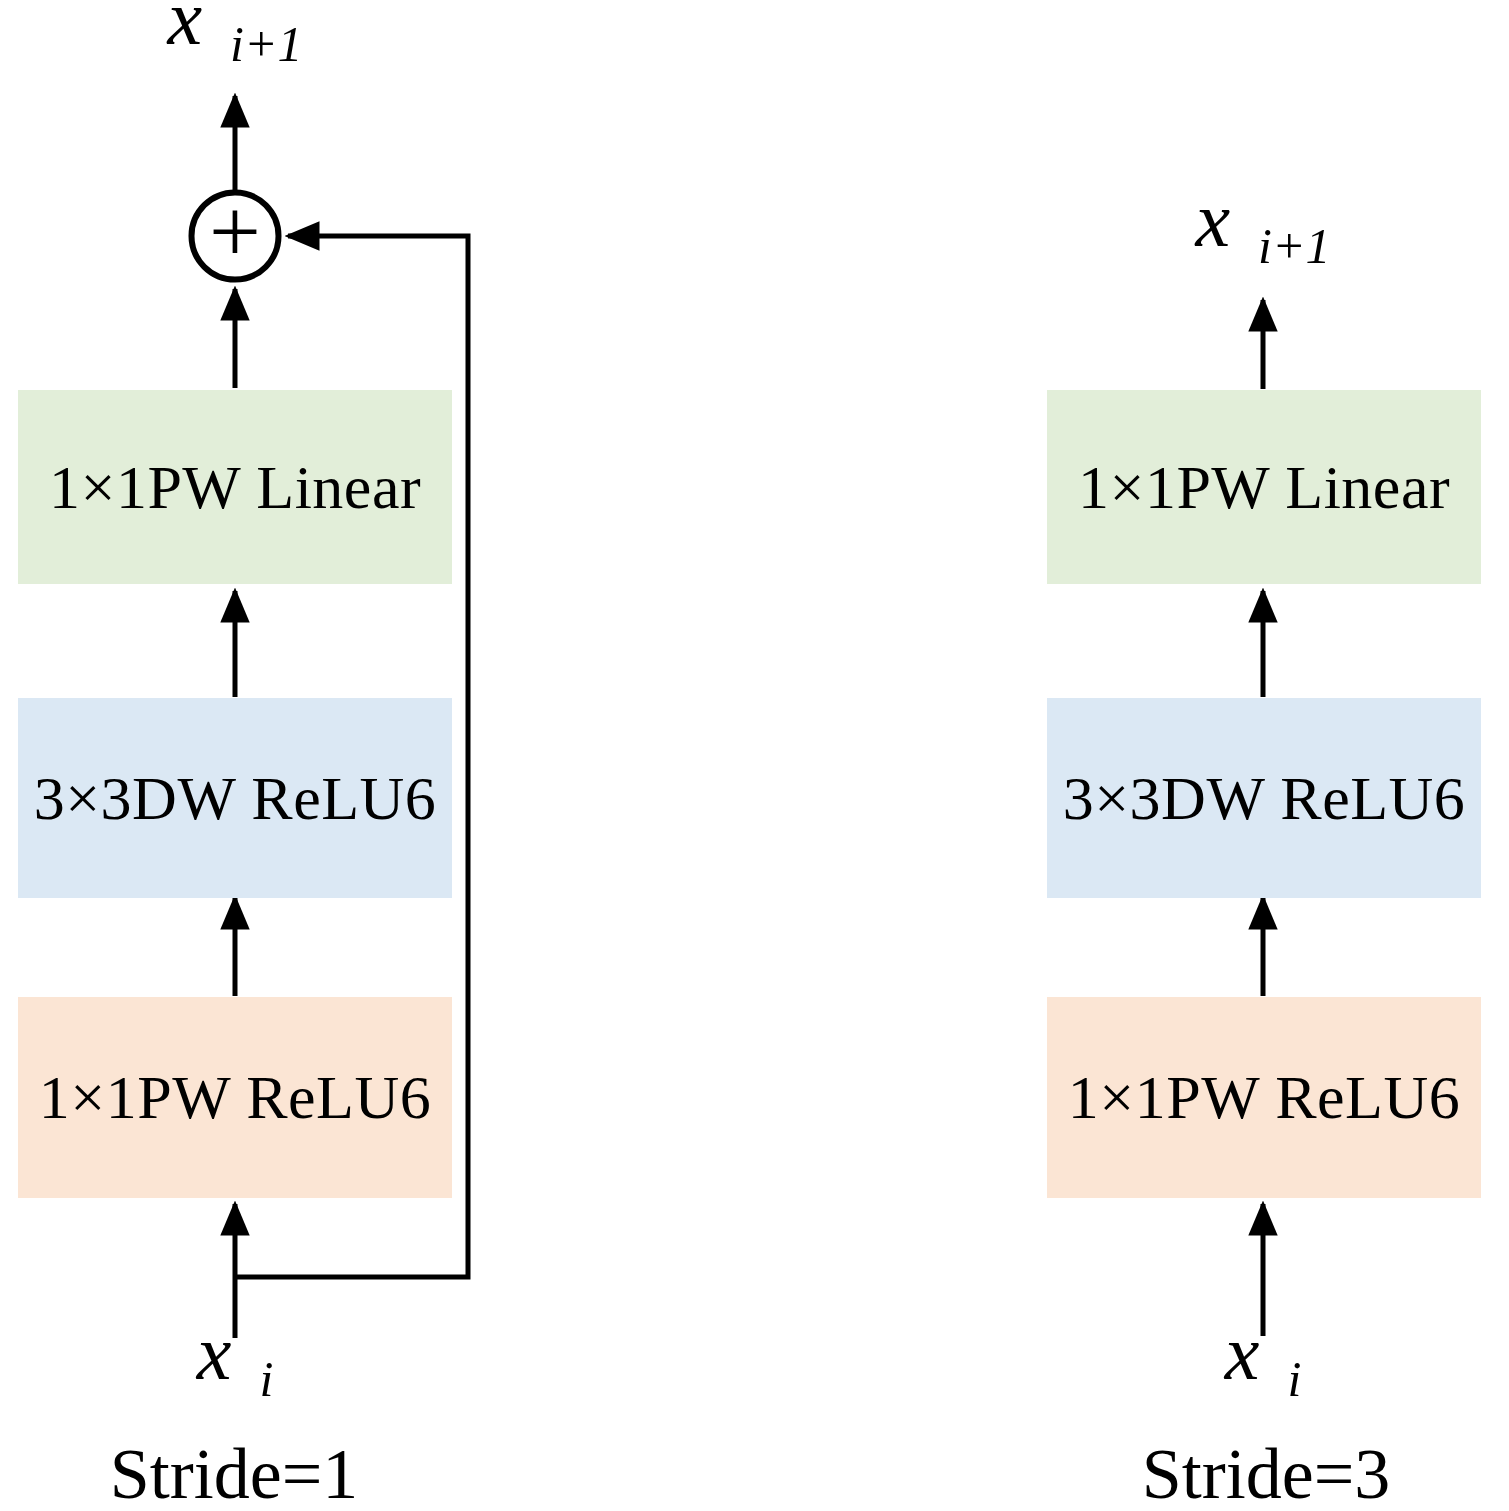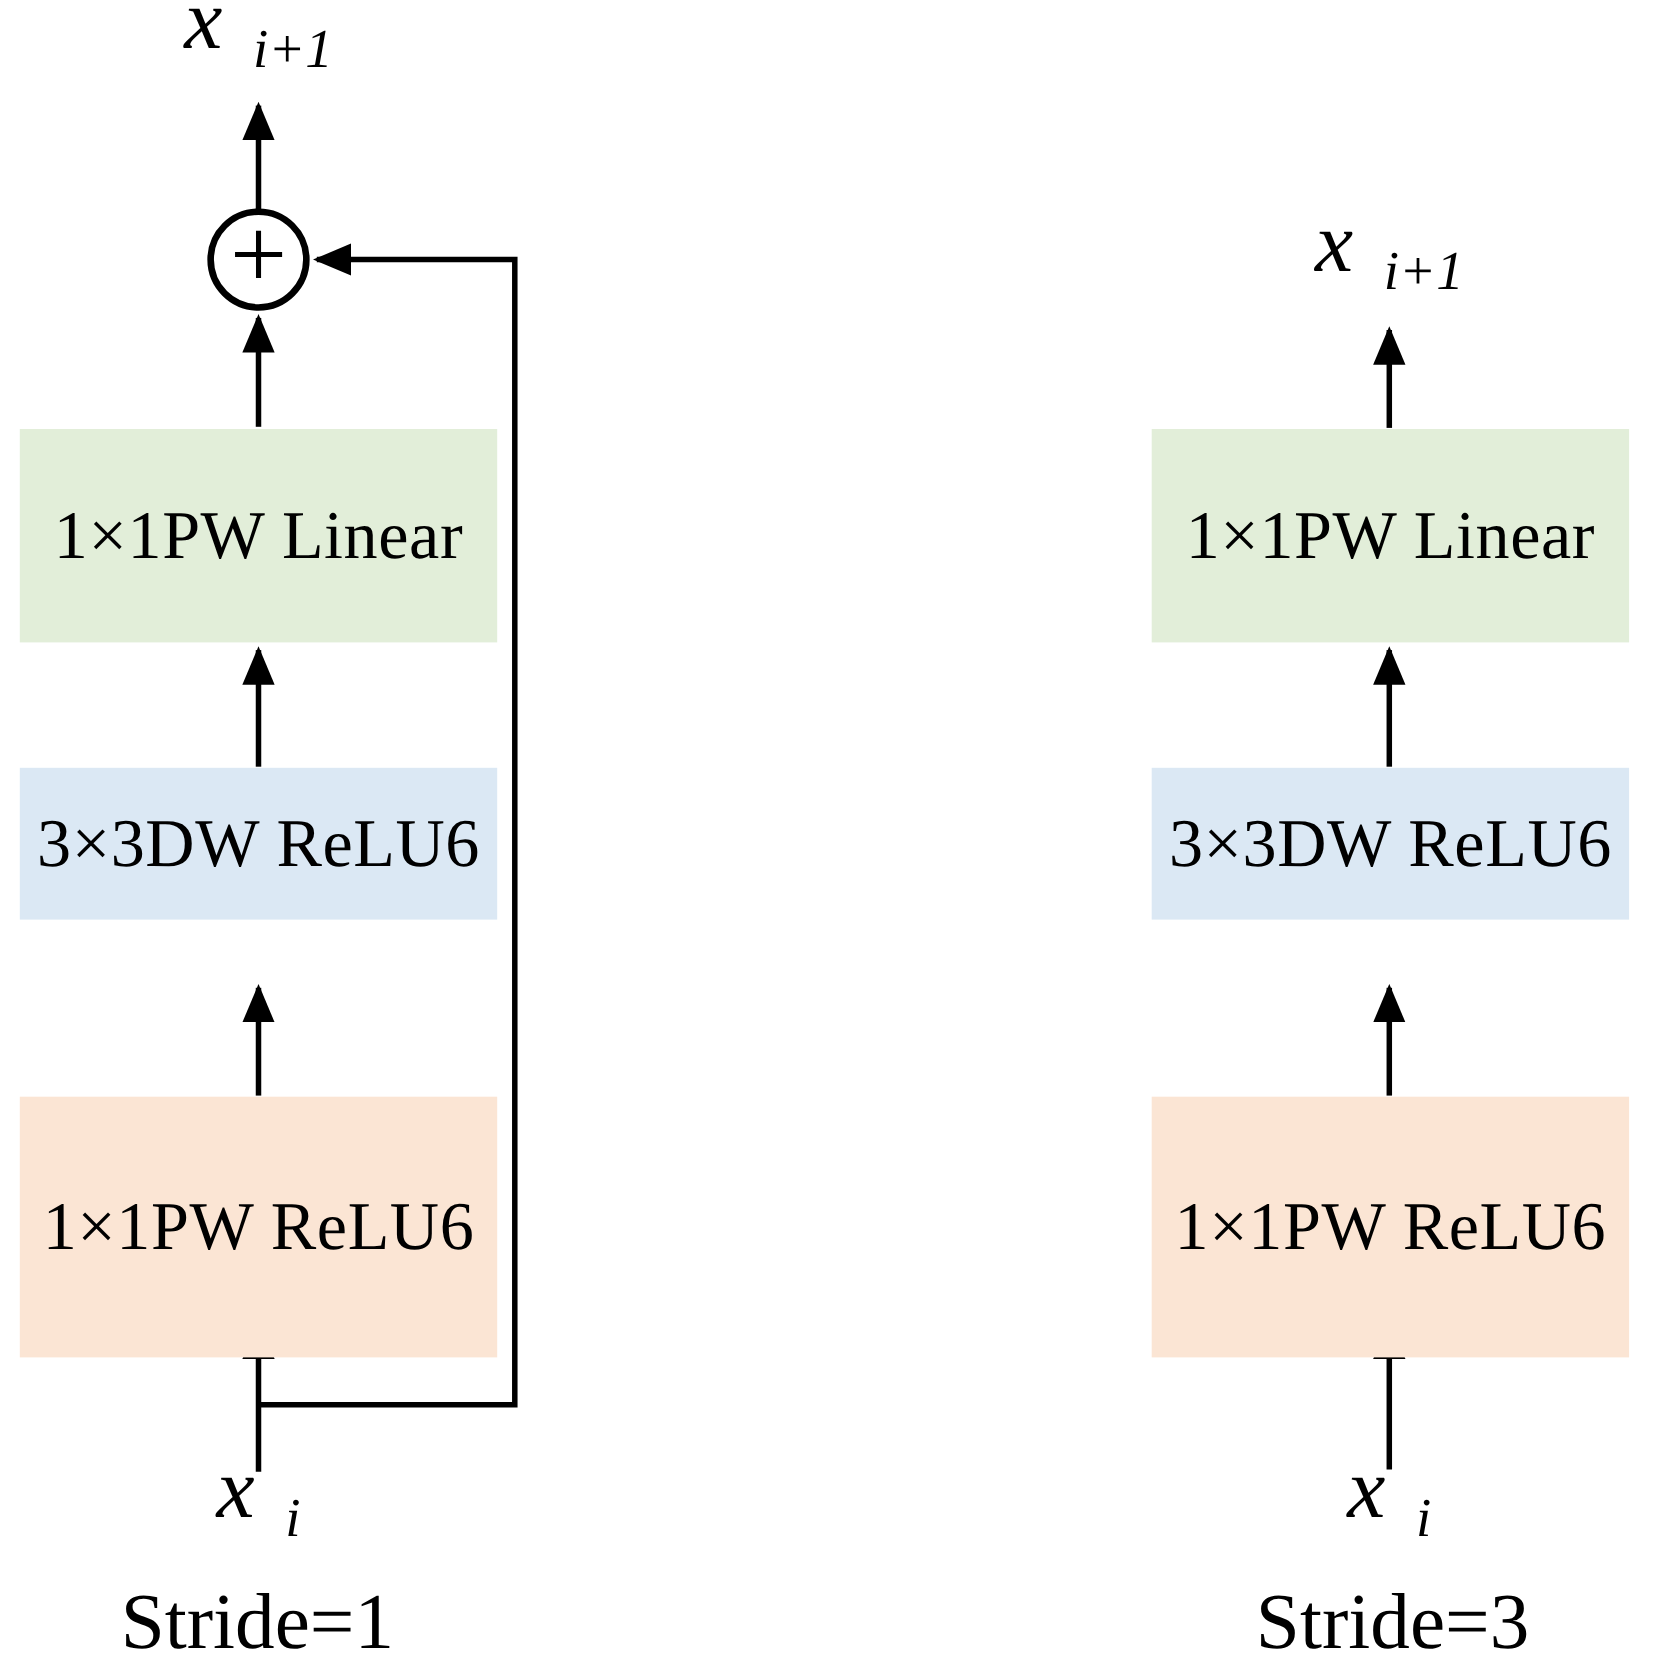--- a/index.html
+++ b/index.html
@@ -17,22 +17,22 @@
   }
   .block {
     position:absolute;
     width:434px;
     display:flex; align-items:center; justify-content:center;
     font-size:62px;
     letter-spacing:0.5px;
     white-space:nowrap;
   }
   .block.b-green  { left:18px;   top:390px; height:194px; }
-  .block.b-blue   { left:18px;   top:698px; height:138px; }
-  .block.b-orange { left:18px;   top:997px; height:237px; }
+  .block.b-blue   { left:18px;   top:698px; height:200px; }
+  .block.b-orange { left:18px;   top:997px; height:201px; }
   .col-right .block.b-green  { left:1047px; }
   .col-right .block.b-blue   { left:1047px; }
   .col-right .block.b-orange { left:1047px; }
   .mathlabel {
     position:absolute;
     width:220px;
     text-align:center;
     font-style:italic;
     font-size:78px;
     line-height:1;

